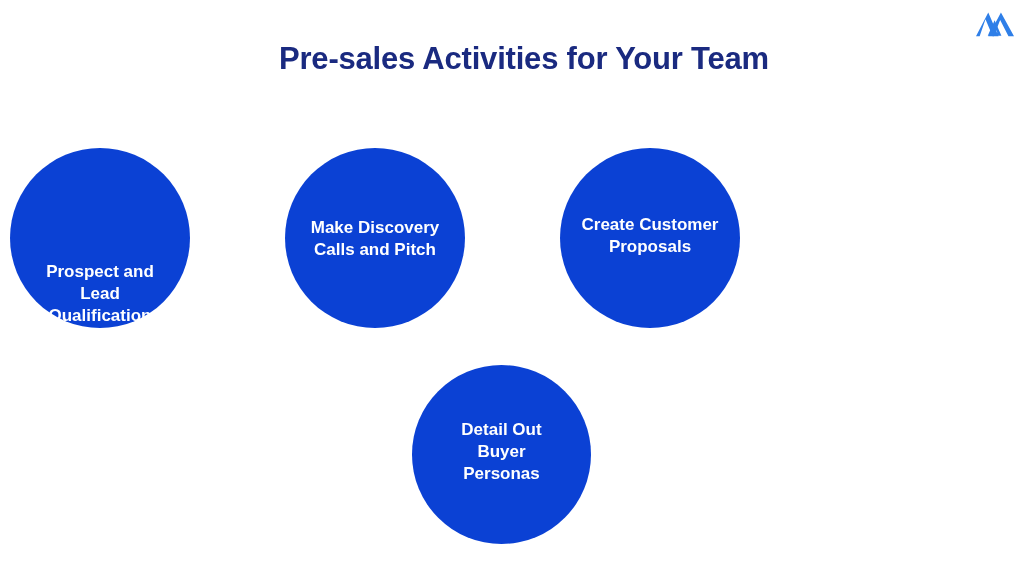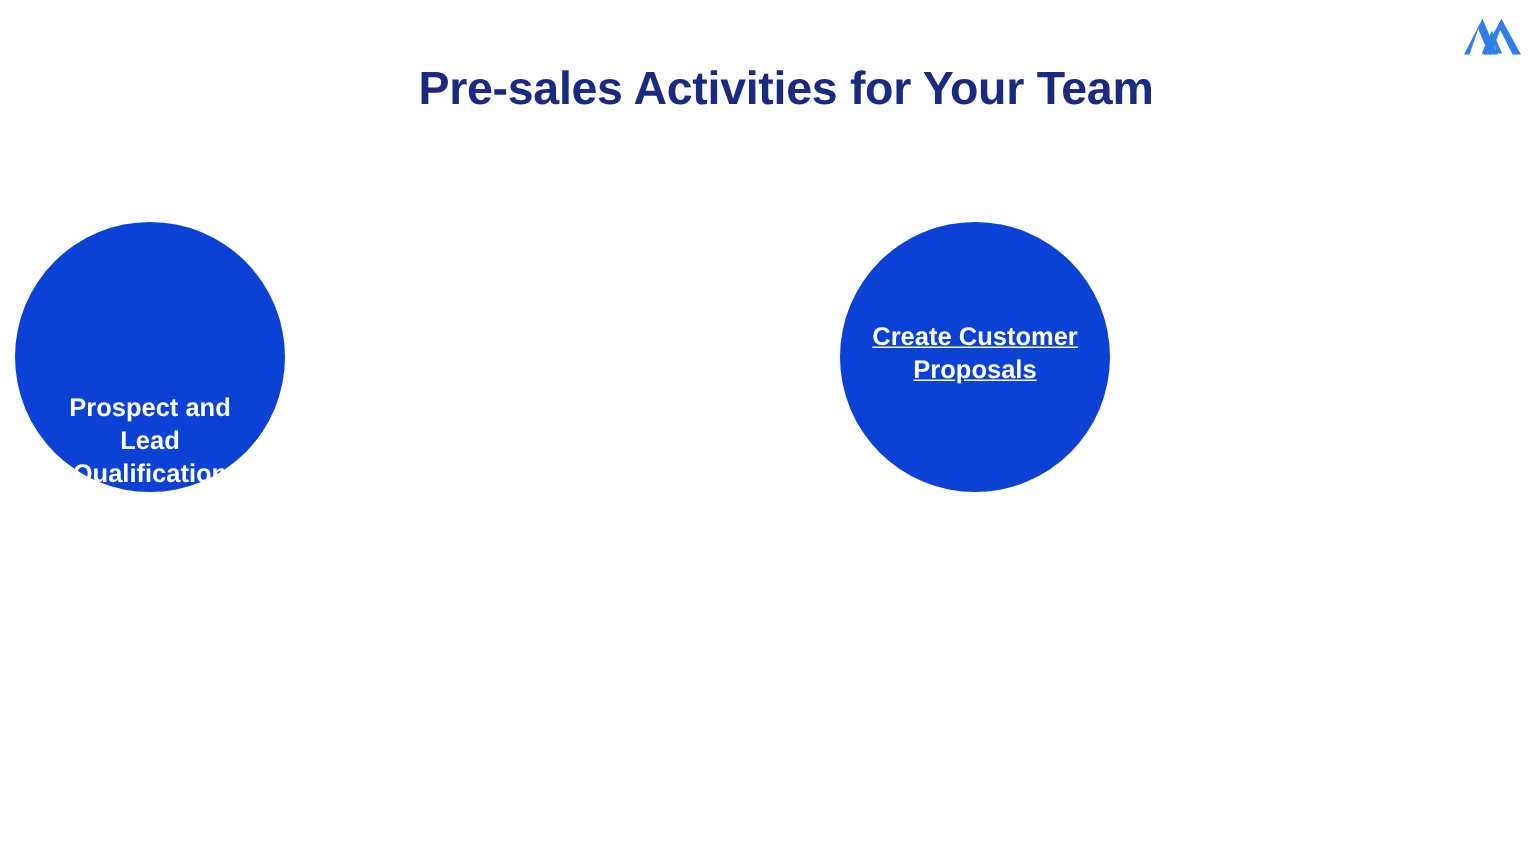--- a/index.html
+++ b/index.html
@@ -72,21 +72,21 @@
   #circle-4 { left: 836px; top: 148px; width: 180px; height: 180px; }
 
   
   #circle-5 { left: 130px; top: 355px; width: 179px; height: 179px; }
   #circle-6 { left: 412px; top: 365px; width: 179px; height: 179px; }
   #circle-7 { left: 693px; top: 365px; width: 179px; height: 179px; }
 
   
   #circle-1 .activity-label { transform: translateY(-1px); }
   #circle-2 .activity-label { transform: translateY(1px);  }
-  #circle-3 .activity-label { transform: translateY(-2px); text-decoration: underline; }
+  #circle-3 .activity-label { transform: translateY(-2px); }
   #circle-4 .activity-label { transform: translateY(0px);  }
   #circle-5 .activity-label { transform: translateY(0px);  }
   #circle-6 .activity-label { transform: translateY(-3px); }
   #circle-7 .activity-label { transform: translateY(-2px); }
 </style>
 </head>
 <body>
 
 <div id="slide">
 
@@ -99,23 +99,32 @@
   </div>
 
   <div id="page-title">Pre-sales Activities for Your Team</div>
 
   <div class="activity-circle" id="circle-1">
     <div class="activity-label">Prospect and
 Lead
 Qualification</div>
   </div>
 
+  <div class="activity-circle" id="circle-2">
+    <div class="activity-label">Make Discovery
+Calls and Pitch</div>
+  </div>
 
   <div class="activity-circle" id="circle-3">
     <div class="activity-label">Create Customer
 Proposals</div>
   </div>
 
 
 
+  <div class="activity-circle" id="circle-6">
+    <div class="activity-label">Detail Out
+Buyer
+Personas</div>
+  </div>
 
 
 </div>
 
 </body></html>

